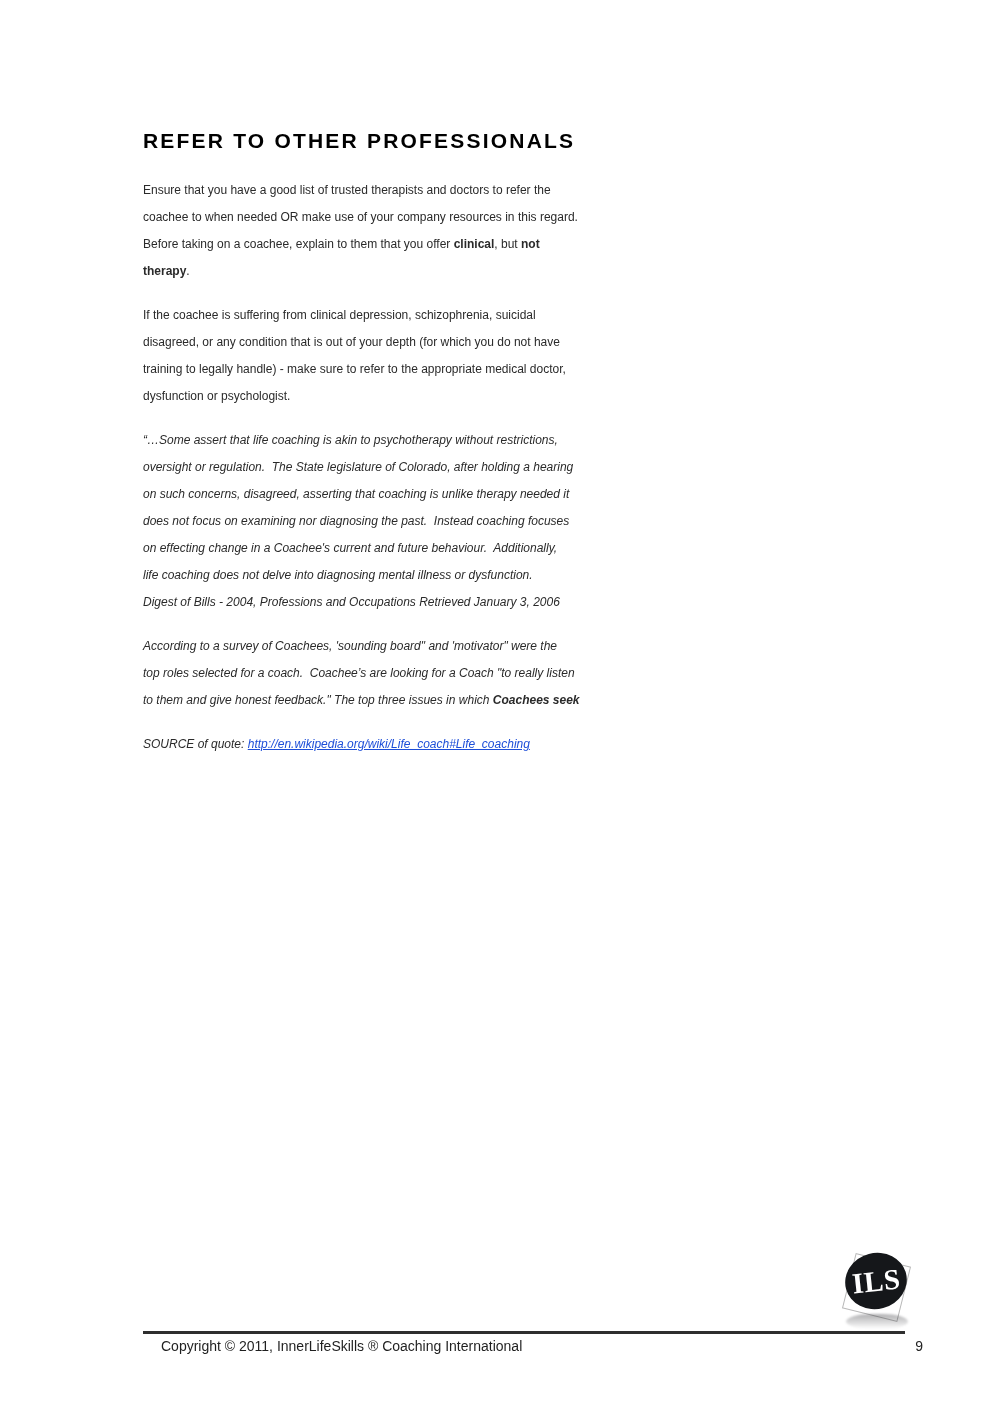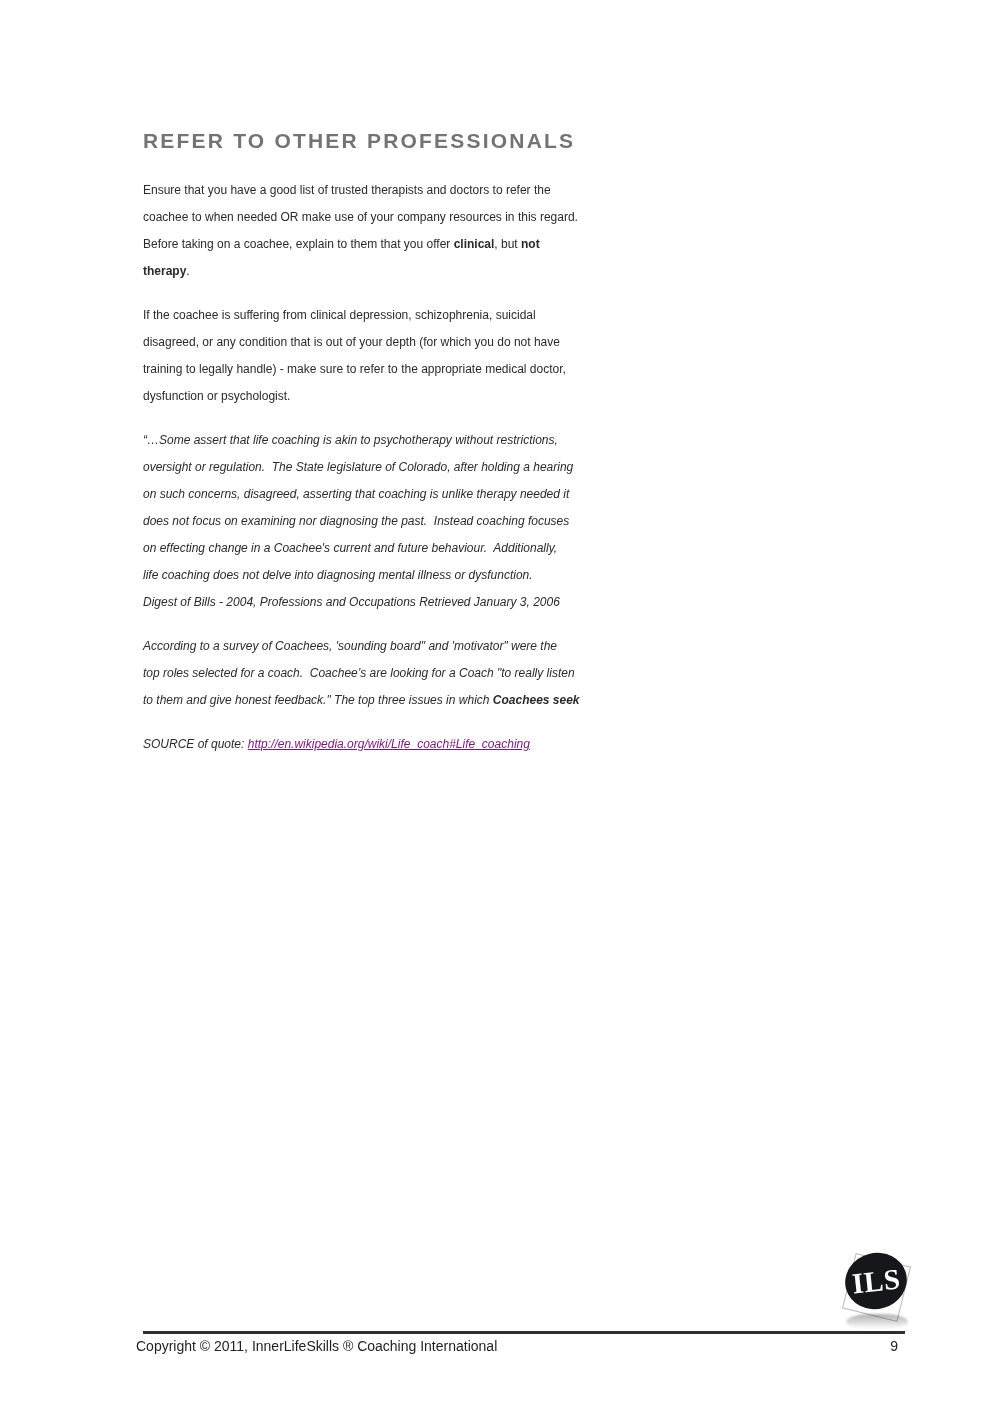--- a/index.html
+++ b/index.html
@@ -14,47 +14,47 @@
   .content {
     position:absolute;
     left:143px; top:129px;
     width:762px;
   }
   .doc-title {
     margin:0 0 24px 0;
     font-size:21px;
     font-weight:bold;
     letter-spacing:2.2px;
-    color:#737373;
+    color:#000000;
     white-space:pre;
   }
   .para {
     font-size:12px;
     line-height:27px;
     margin:0 0 17px 0;
     color:#2a2a2a;
   }
   .para.italic { font-style:italic; }
   .para .line { white-space:pre; }
   .para .bold { font-weight:bold; }
   a.src-link {
-    color:#701a75;
+    color:#1d4ed8;
     text-decoration:underline;
     cursor:pointer;
   }
   
   .footer-rule {
     position:absolute;
     left:143px; top:1331px;
     width:762px; height:3px;
     background:#2e2e2e;
   }
   .footer-row {
     position:absolute;
-    left:136px; top:1338px;
+    left:161px; top:1338px;
     width:762px;
     display:flex;
     justify-content:space-between;
     align-items:flex-start;
     font-size:14px;
     color:#1f1f1f;
   }
   
   .logo {
     position:absolute;

